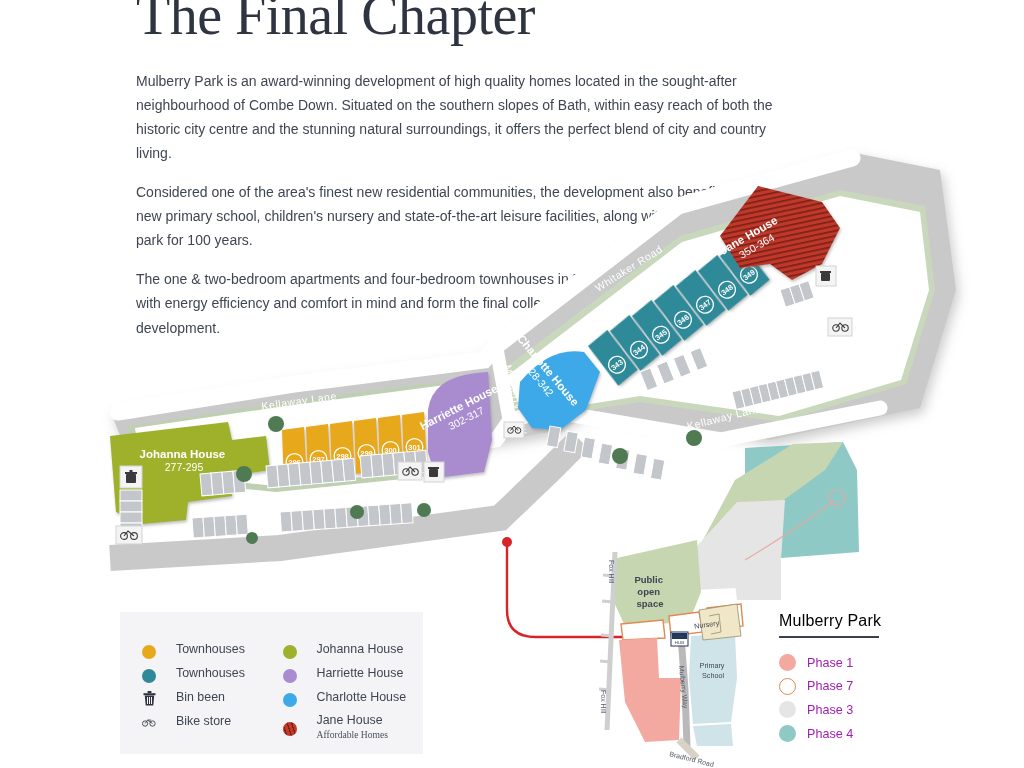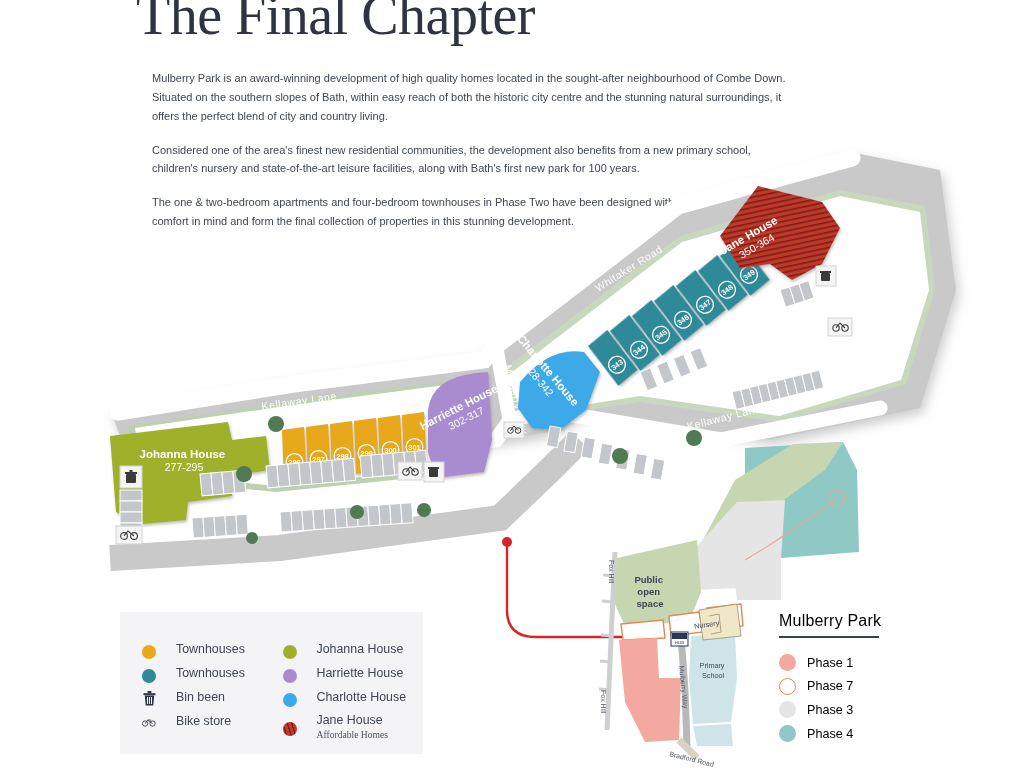--- a/index.html
+++ b/index.html
@@ -14,22 +14,22 @@
   }
 
   
   #header { position:absolute; left:136px; top:-14px; width:660px; }
   #page-title {
     font-family:"Liberation Serif", serif;
     font-size:56px; font-weight:400; letter-spacing:-0.5px;
     color:#2e3440; margin:0; line-height:1.05;
   }
   .para {
-    font-size:11px; line-height:1.72; color:#3f4552;
-    margin:0 0 15px 16px; max-width:640px;
+    font-size:14px; line-height:1.72; color:#3f4552;
+    margin:0 0 15px 0; max-width:640px;
   }
   #intro-block { margin-top:24px; }
 
   
   #site-plan {
     position:absolute; left:80px; top:140px; width:880px; height:430px;
   }
   #site-plan svg { width:100%; height:100%; overflow:visible; display:block; }
 
   .road-label {
@@ -78,21 +78,21 @@
 
   
   #phase-legend { position:absolute; left:779px; top:612px; width:230px; }
   #phase-title {
     font-size:16px; color:#000000; font-weight:400;
     padding-bottom:6px; letter-spacing:.2px;
   }
   #phase-rule { width:100px; height:2px; background:#3a4050; margin-bottom:13px; }
   .phase-row { display:flex; align-items:center; gap:11px; height:23.6px; }
   .phase-dot { width:17px; height:17px; border-radius:50%; flex:0 0 17px; }
-  .phase-label { font-size:12.6px; color:#000000; }
+  .phase-label { font-size:12.6px; color:#a21caf; }
 </style>
 </head>
 <body>
 
 <div id="header">
   <h1 id="page-title">The Final Chapter</h1>
   <div id="intro-block">
     <p class="para">Mulberry Park is an award-winning development of high quality homes located in the sought-after neighbourhood of Combe Down. Situated on the southern slopes of Bath, within easy reach of both the historic city centre and the stunning natural surroundings, it offers the perfect blend of city and country living.</p>
     <p class="para">Considered one of the area's finest new residential communities, the development also benefits from a new primary school, children's nursery and state-of-the-art leisure facilities, along with Bath's first new park for 100 years.</p>
     <p class="para">The one &amp; two-bedroom apartments and four-bedroom townhouses in Phase Two have been designed with energy efficiency and comfort in mind and form the final collection of properties in this stunning development.</p>

